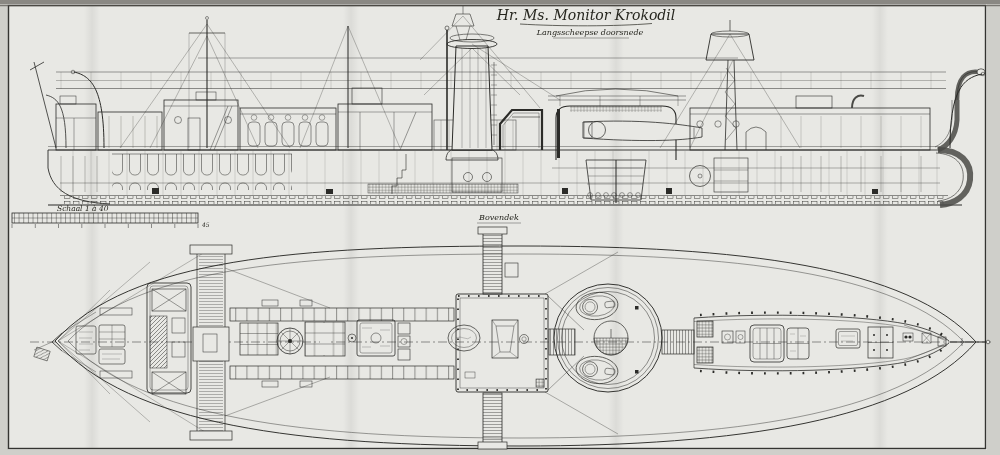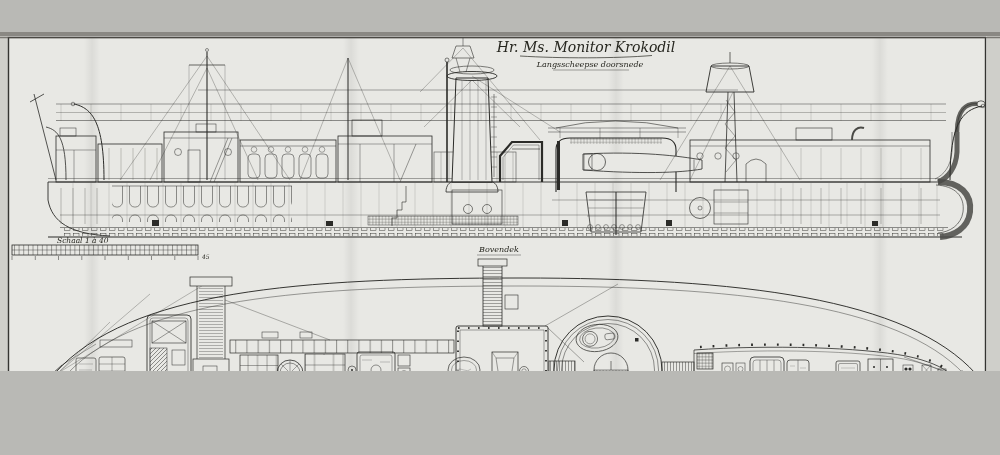--- a/index.html
+++ b/index.html
@@ -1,17 +1,17 @@
 <!DOCTYPE html>
 <html><head>
 <meta charset="utf-8">
 <style>
   html,body{margin:0;padding:0;background:#b9b9b5;}
-  .stage{position:relative;width:1000px;height:339px;overflow:hidden;
-         font-family:"DejaVu Serif", serif;margin-top:32px;}
+  .stage{position:relative;width:1000px;height:455px;overflow:hidden;
+         font-family:"DejaVu Serif", serif;}
   svg{display:block}
   .hand{font-family:"DejaVu Serif", serif;font-style:italic;fill:#26261f;}
   text{user-select:none}
 </style>
 </head>
 <body>
 
 <div class="stage">
 <svg width="1000" height="455" viewBox="0 0 1000 455">
   <defs>

